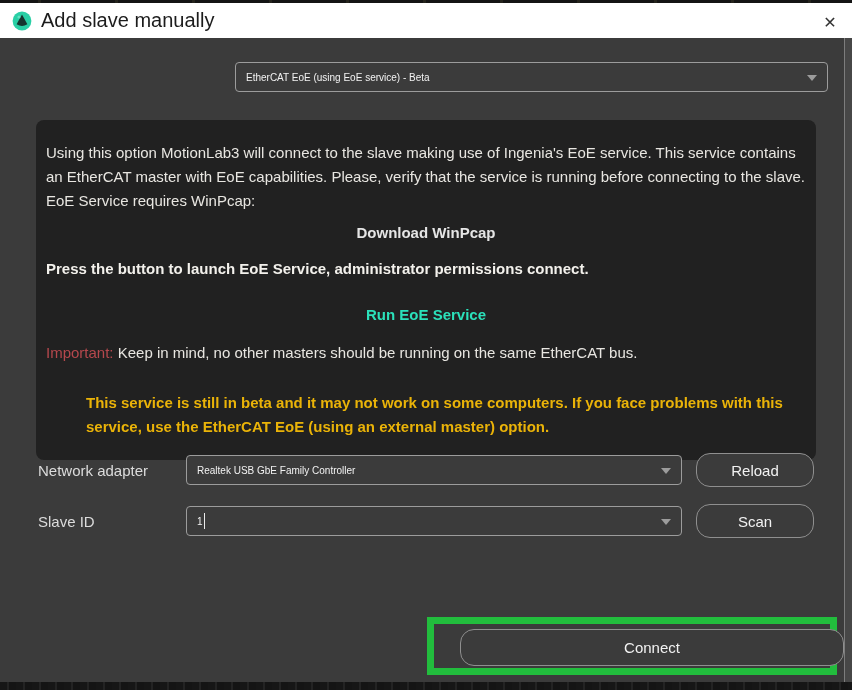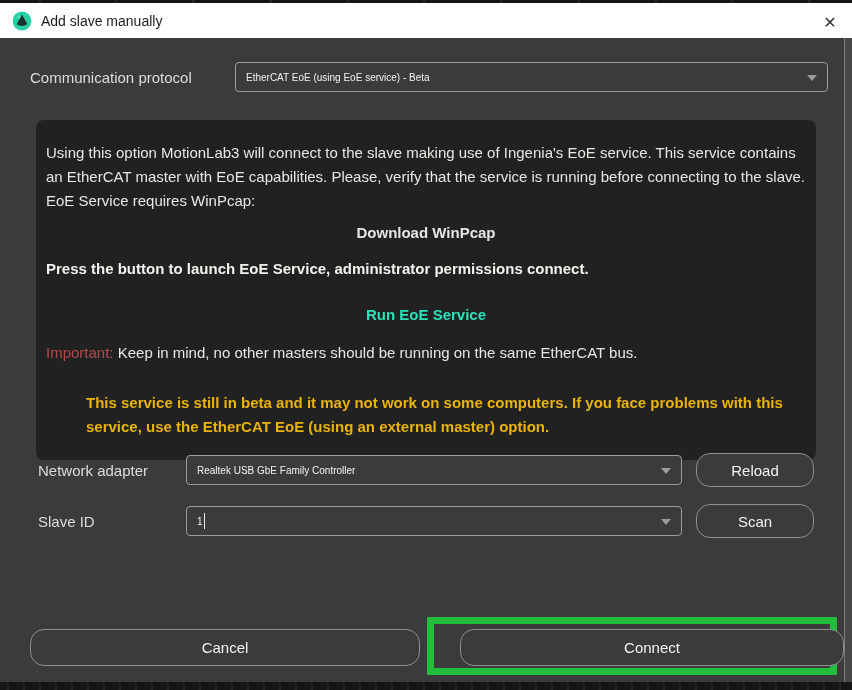--- a/index.html
+++ b/index.html
@@ -12,21 +12,21 @@
               background:repeating-linear-gradient(90deg,#141414 0 38px,#24231c 38px 41px,#141414 41px 77px); }
   .bottom-edge { position:absolute; left:0; top:682px; width:852px; height:8px;
               background:repeating-linear-gradient(90deg,#161616 0 7px,#232323 7px 9px,#141414 9px 16px); }
   .right-line { position:absolute; left:844px; top:38px; width:1px; height:644px; background:#7d7d7d; }
   .right-strip { position:absolute; left:845px; top:38px; width:7px; height:644px; background:#474747; }
 
   
   .titlebar { position:absolute; left:0; top:3px; width:852px; height:35px; background:#ffffff;
               display:flex; align-items:center; padding-left:12px; }
   .app-icon { width:20px; height:20px; margin-right:9px; flex:0 0 auto; }
-  .title-text { font-size:14px; color:#1c1c1c; }
+  .title-text { font-size:20px; color:#1c1c1c; }
   .close-btn { position:absolute; right:11px; top:8px; width:22px; height:22px;
                display:flex; align-items:center; justify-content:center;
                font-size:16px; color:#333; cursor:default; }
 
   
   .dialog { position:absolute; left:0; top:38px; width:852px; height:644px; background:#3b3b3b; }
 
   .field-label { position:absolute; font-size:15px; color:#dcdcdc; }
 
   .combo { position:absolute; height:30px; border:1px solid #9c9c9c; border-radius:4px;
@@ -71,21 +71,20 @@
       <circle cx="10" cy="10" r="9.4" fill="#29cfa5"></circle>
       <path d="M10 3.6 L15.4 13.2 Q10 16.6 4.6 13.2 Z" fill="#16352f"></path>
       <circle cx="7" cy="6" r="1.6" fill="#8ef0d8" opacity="0.55"></circle>
     </svg>
     <span class="title-text">Add slave manually</span>
     <div class="close-btn">✕</div>
   </div>
 
   <div class="dialog">
 
-    <span class="field-label" style="left:30px; top:31px;">Communication protocol</span>
     <div class="combo" style="left:235px; top:24px; width:593px;">
       <span>EtherCAT EoE (using EoE service) - Beta</span>
       <span class="arrow"></span>
     </div>
 
     <div class="info-box">
       <p>Using this option MotionLab3 will connect to the slave making use of Ingenia's EoE service. This service contains an EtherCAT master with EoE capabilities. Please, verify that the service is running before connecting to the slave. EoE Service requires WinPcap:</p>
       <a class="center-link" id="download-link" style="color: #e5e5e5;">Download WinPcap</a>
       <p class="bold-line">Press the button to launch EoE Service, administrator permissions connect.</p>
       <a class="center-link run-link" id="run-link" style="color: rgb(43, 225, 186);">Run EoE Service</a>
@@ -101,21 +100,20 @@
     <div class="btn" style="left:696px; top:415px; width:118px;">Reload</div>
 
     <span class="field-label" style="left:38px; top:475px;">Slave ID</span>
     <div class="combo" style="left:186px; top:468px; width:496px;">
       <span>1</span>
       <span class="caret"></span>
       <span class="arrow"></span>
     </div>
     <div class="btn" style="left:696px; top:466px; width:118px;">Scan</div>
 
-    <div class="btn cancel-btn">Cancel</div>
     <div class="highlight-box" id="highlight-box" style="border-color: rgb(34, 189, 61);"></div>
     <div class="btn connect-btn">Connect</div>
 
   </div>
 
   <div class="right-line"></div>
   <div class="right-strip"></div>
   <div class="bottom-edge"></div>
 
 </div>

